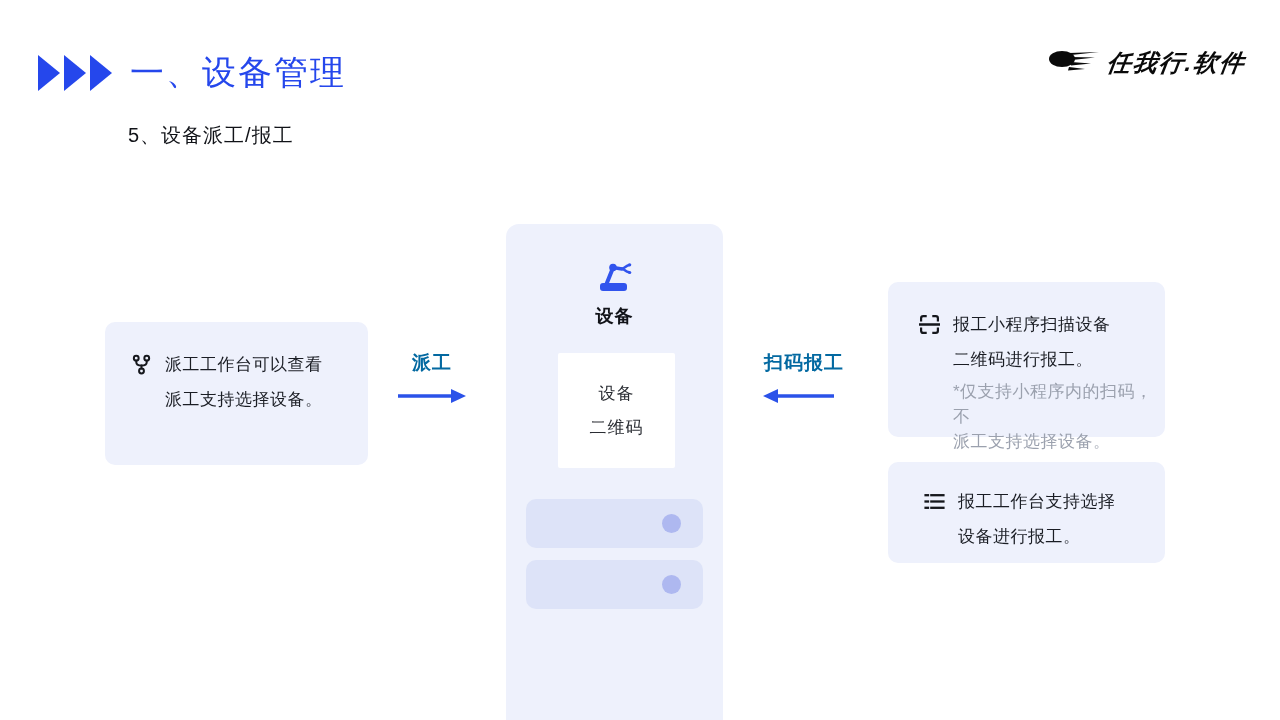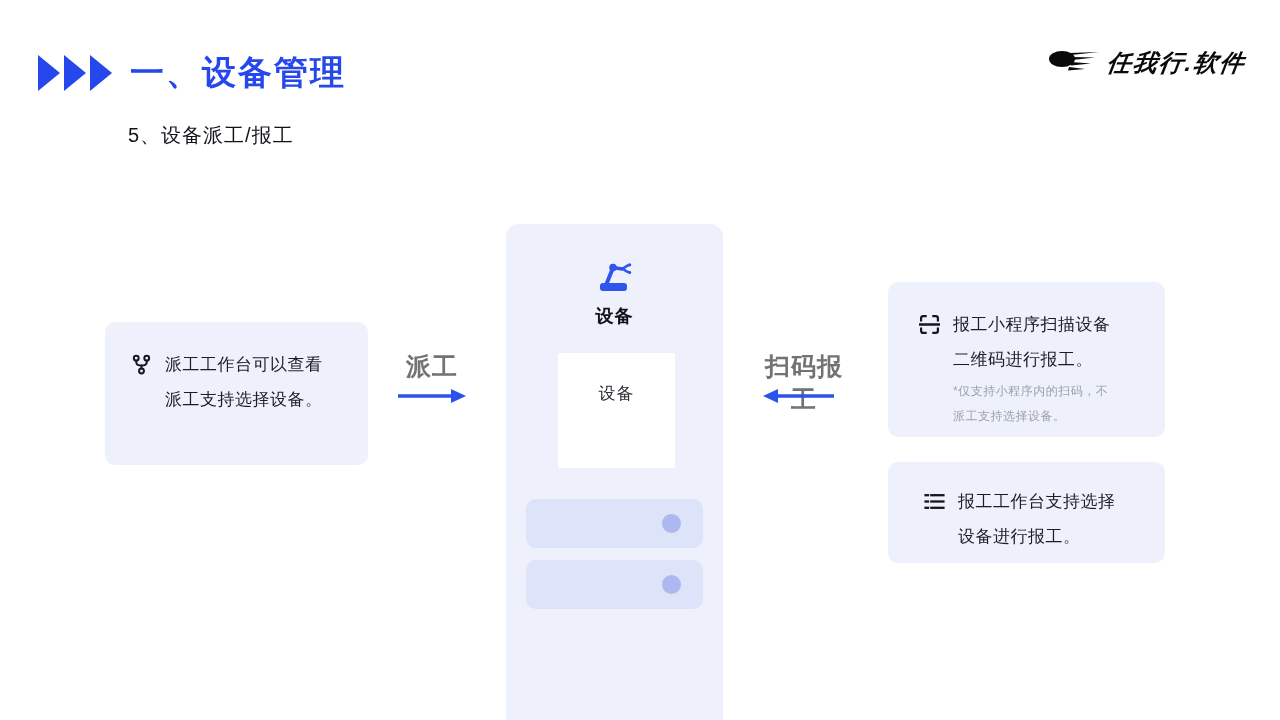--- a/index.html
+++ b/index.html
@@ -8,21 +8,21 @@
     font-family:"Liberation Sans","DejaVu Sans",sans-serif;
     background:#ffffff; color:#15171c; overflow:hidden; position:relative;
   }
   .slide { position:absolute; inset:0; width:1280px; height:720px; background:#fff; }
 
   
   .title-row { position:absolute; left:38px; top:50px; display:flex; align-items:center; }
   .tri-group { display:flex; align-items:center; gap:4px; margin-right:18px; }
   .tri { width:22px; height:36px; background:#2547ec;
          clip-path:polygon(0 0, 100% 50%, 0 100%); }
-  .page-title { font-size:34px; font-weight:700; color:#2547ec; letter-spacing:2px; }
+  .page-title { font-size:34px; font-weight:400; color:#2547ec; letter-spacing:2px; }
   .subtitle { position:absolute; left:128px; top:122px; font-size:20px; font-weight:400; color:#111318; letter-spacing:1px; }
 
   .logo { position:absolute; right:34px; top:46px; display:flex; align-items:center; }
   .logo-text { font-size:24px; font-weight:800; font-style:italic; color:#0a0a0a;
                letter-spacing:2px; transform:skewX(-8deg); }
 
   
   .card { position:absolute; background:#eef1fc; border-radius:10px; }
 
   .left-card { left:105px; top:322px; width:263px; height:143px; }
@@ -37,27 +37,27 @@
             background:#ffffff; border-radius:2px; padding-top:24px;
             font-size:17px; line-height:34px; color:#2a2d33; letter-spacing:1px; }
   .bar { position:absolute; left:20px; width:177px; height:49px;
          background:#dde3f8; border-radius:10px; }
   .bar-1 { top:275px; } .bar-2 { top:336px; }
   .bar-dot { position:absolute; right:22px; top:15px; width:19px; height:19px;
              border-radius:50%; background:#aeb8f0; }
 
   .right-card-top { left:888px; top:263px; width:277px; height:155px;margin-top:19px; }
   .right-card-top .card-inner { display:flex; padding:25px 0 0 31px; }
-  .note-text { margin-top:2px; font-size:12px; line-height:25px; color:#9ba1ae; letter-spacing:0.5px; }
+  .note-text { margin-top:2px; font-size:17px; line-height:25px; color:#9ba1ae; letter-spacing:0.5px; }
 
   .right-card-bottom { left:888px; top:462px; width:277px; height:101px; }
   .right-card-bottom .card-inner { display:flex; padding:22px 12px 0 36px; }
 
   
-  .flow-label { position:absolute; font-size:25px; font-weight:700; color:#737373; letter-spacing:1px; text-align:center; }
+  .flow-label { position:absolute; font-size:19px; font-weight:700; color:#0369a1; letter-spacing:1px; text-align:center; }
   .dispatch-label { left:396px; top:350px; width:72px; }
   .scan-label { left:756px; top:350px; width:96px; }
   .flow-arrow { position:absolute; top:388px; }
   .arrow-right { left:397px; }
   .arrow-left { left:757px; }
 </style>
 </head>
 <body>
 
 <div class="slide">
@@ -120,20 +120,21 @@
         <path d="M17 7.5 L26 9" stroke="#3154ed" stroke-width="3.4" stroke-linecap="round"></path>
         <path d="M25.5 8.8 C28.5 8.6 29 6.2 33 5" stroke="#3154ed" stroke-width="2.6" stroke-linecap="round"></path>
         <path d="M25.5 8.8 C28.5 9 29 11.4 33 12.3" stroke="#3154ed" stroke-width="2.6" stroke-linecap="round"></path>
         <circle cx="33.7" cy="4.8" r="1.6" fill="#3154ed"></circle>
         <circle cx="33.7" cy="12.5" r="1.6" fill="#3154ed"></circle>
       </svg>
     </div>
     <div class="device-label">设备</div>
     <div class="qr-box">
       <div>设备</div>
+      <div>二维码</div>
     </div>
     <div class="bar bar-1">
       <span class="bar-dot"></span>
     </div>
     <div class="bar bar-2">
       <span class="bar-dot"></span>
     </div>
   </div>
 
   <div class="flow-label scan-label">扫码报工</div>

